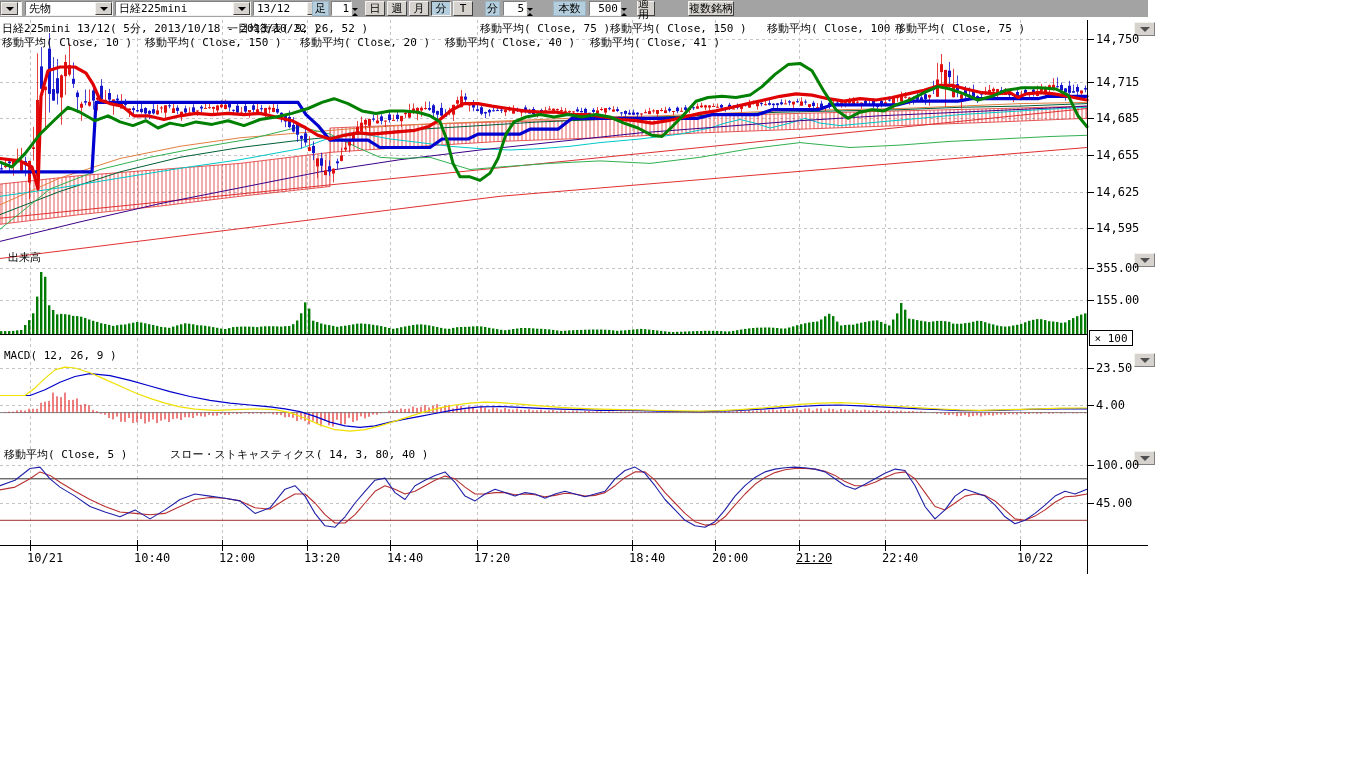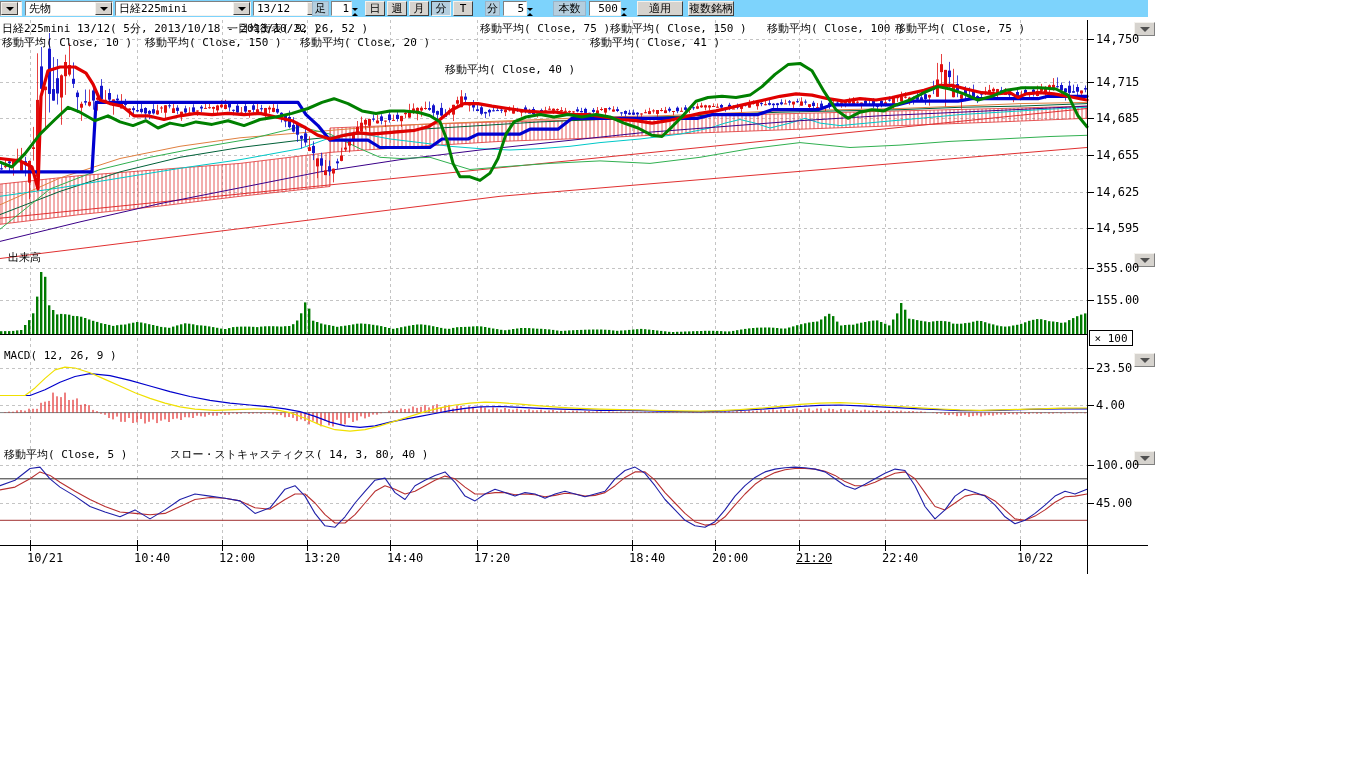--- a/index.html
+++ b/index.html
@@ -1,19 +1,19 @@
 <!DOCTYPE html>
 <html><head>
 <meta charset="utf-8">
 <style>
   html,body{margin:0;padding:0;background:#fff;width:1366px;height:768px;overflow:hidden;
     font-family:"DejaVu Sans Mono","Liberation Mono",monospace;}
   #stage{position:relative;width:1366px;height:768px;background:#fff;}
   
-  #toolbar{position:absolute;left:0;top:0;width:1148px;height:17px;background:#7dd3fc;
+  #toolbar{position:absolute;left:0;top:0;width:1148px;height:17px;background:#a3a3a3;
     display:flex;align-items:center;font-size:11px;line-height:1;}
   .tb{position:absolute;top:1px;height:15px;box-sizing:border-box;display:flex;align-items:center;}
   .combo{background:#fff;border:1px solid;border-color:#808080 #f4f2ee #f4f2ee #808080;}
   .combo .cval{flex:1;padding:0 2px 0 3px;white-space:nowrap;overflow:hidden;}
   .combo .carr{width:15px;align-self:stretch;background:#d6d3ce;border:1px solid;
     border-color:#f4f2ee #404040 #404040 #f4f2ee;display:flex;align-items:center;justify-content:center;}
   .tri-dn{width:0;height:0;border-left:4px solid transparent;border-right:4px solid transparent;border-top:4px solid #000;}
   .lbl-blue{background:#b4cede;border:1px solid #9ab4c8;justify-content:center;padding:0 2px;}
   .btn{background:#d6d3ce;border:1px solid;border-color:#f4f2ee #404040 #404040 #f4f2ee;
     justify-content:center;cursor:default;}
@@ -82,21 +82,21 @@
         </span>
     </div>
     <div class="tb lbl-blue" style="left:553px;width:33px">本数</div>
     <div class="tb spin" style="left:589px">
       <span class="sval" style="width:32px">500</span>
       <span class="ud">
           <span><span class="tri-up-s"></span></span>
           <span><span class="tri-dn-s"></span></span>
         </span>
     </div>
-    <div class="tb btn" style="left:637px;width:46px">適用</div>
+    <div class="tb btn" style="left:637px;width:18px">適用</div>
     <div class="tb btn" style="left:688px;width:46px">複数銘柄</div>
   <div class="tb btn" style="left: 365px; width: 20px;">日</div>
       <div class="tb btn" style="left: 387px; width: 20px;">週</div>
       <div class="tb btn" style="left: 409px; width: 20px;">月</div>
       <div class="tb btn pressed" style="left: 431px; width: 20px;">分</div>
       <div class="tb btn" style="left: 453px; width: 20px;">T</div>
     </div>
 
   <svg id="chartsvg" width="1366" height="768">
       <defs>
@@ -1275,21 +1275,21 @@
       <span class="legend-item" style="left: 227px; top: 21px;">一目均衡表( 9, 26, 52 )</span>
       <span class="legend-item" style="left: 480px; top: 21px;">移動平均( Close, 75 )</span>
       <span class="legend-item" style="left: 610px; top: 21px;">移動平均( Close, 150 )</span>
       <span class="legend-item" style="left: 767px; top: 21px;">移動平均( Close, 100 )</span>
       <span class="legend-item" style="left: 895px; top: 21px;">移動平均( Close, 75 )</span>
     </div>
   <div id="legend-row2">
       <span class="legend-item" style="left: 2px; top: 35px;">移動平均( Close, 10 )</span>
       <span class="legend-item" style="left: 145px; top: 35px;">移動平均( Close, 150 )</span>
       <span class="legend-item" style="left: 300px; top: 35px;">移動平均( Close, 20 )</span>
-      <span class="legend-item" style="left: 445px; top: 35px; margin-top: 27px;">移動平均( Close, 40 )</span>
+      <span class="legend-item" style="left: 445px; top: 35px;">移動平均( Close, 40 )</span>
       <span class="legend-item" style="left: 590px; top: 35px;">移動平均( Close, 41 )</span>
     </div>
 
   <div class="ov" style="left:8px;top:250px;font-size:11px">出来高</div>
   <div class="ov" style="left:4px;top:349px;font-size:11px">MACD( 12, 26, 9 )</div>
   <div class="ov" style="left:4px;top:447px;font-size:11px">移動平均( Close, 5 )</div>
   <div class="ov" style="left:170px;top:447px;font-size:11px">スロー・ストキャスティクス( 14, 3, 80, 40 )</div>
 
   <div id="multbox">× 100</div>
 

